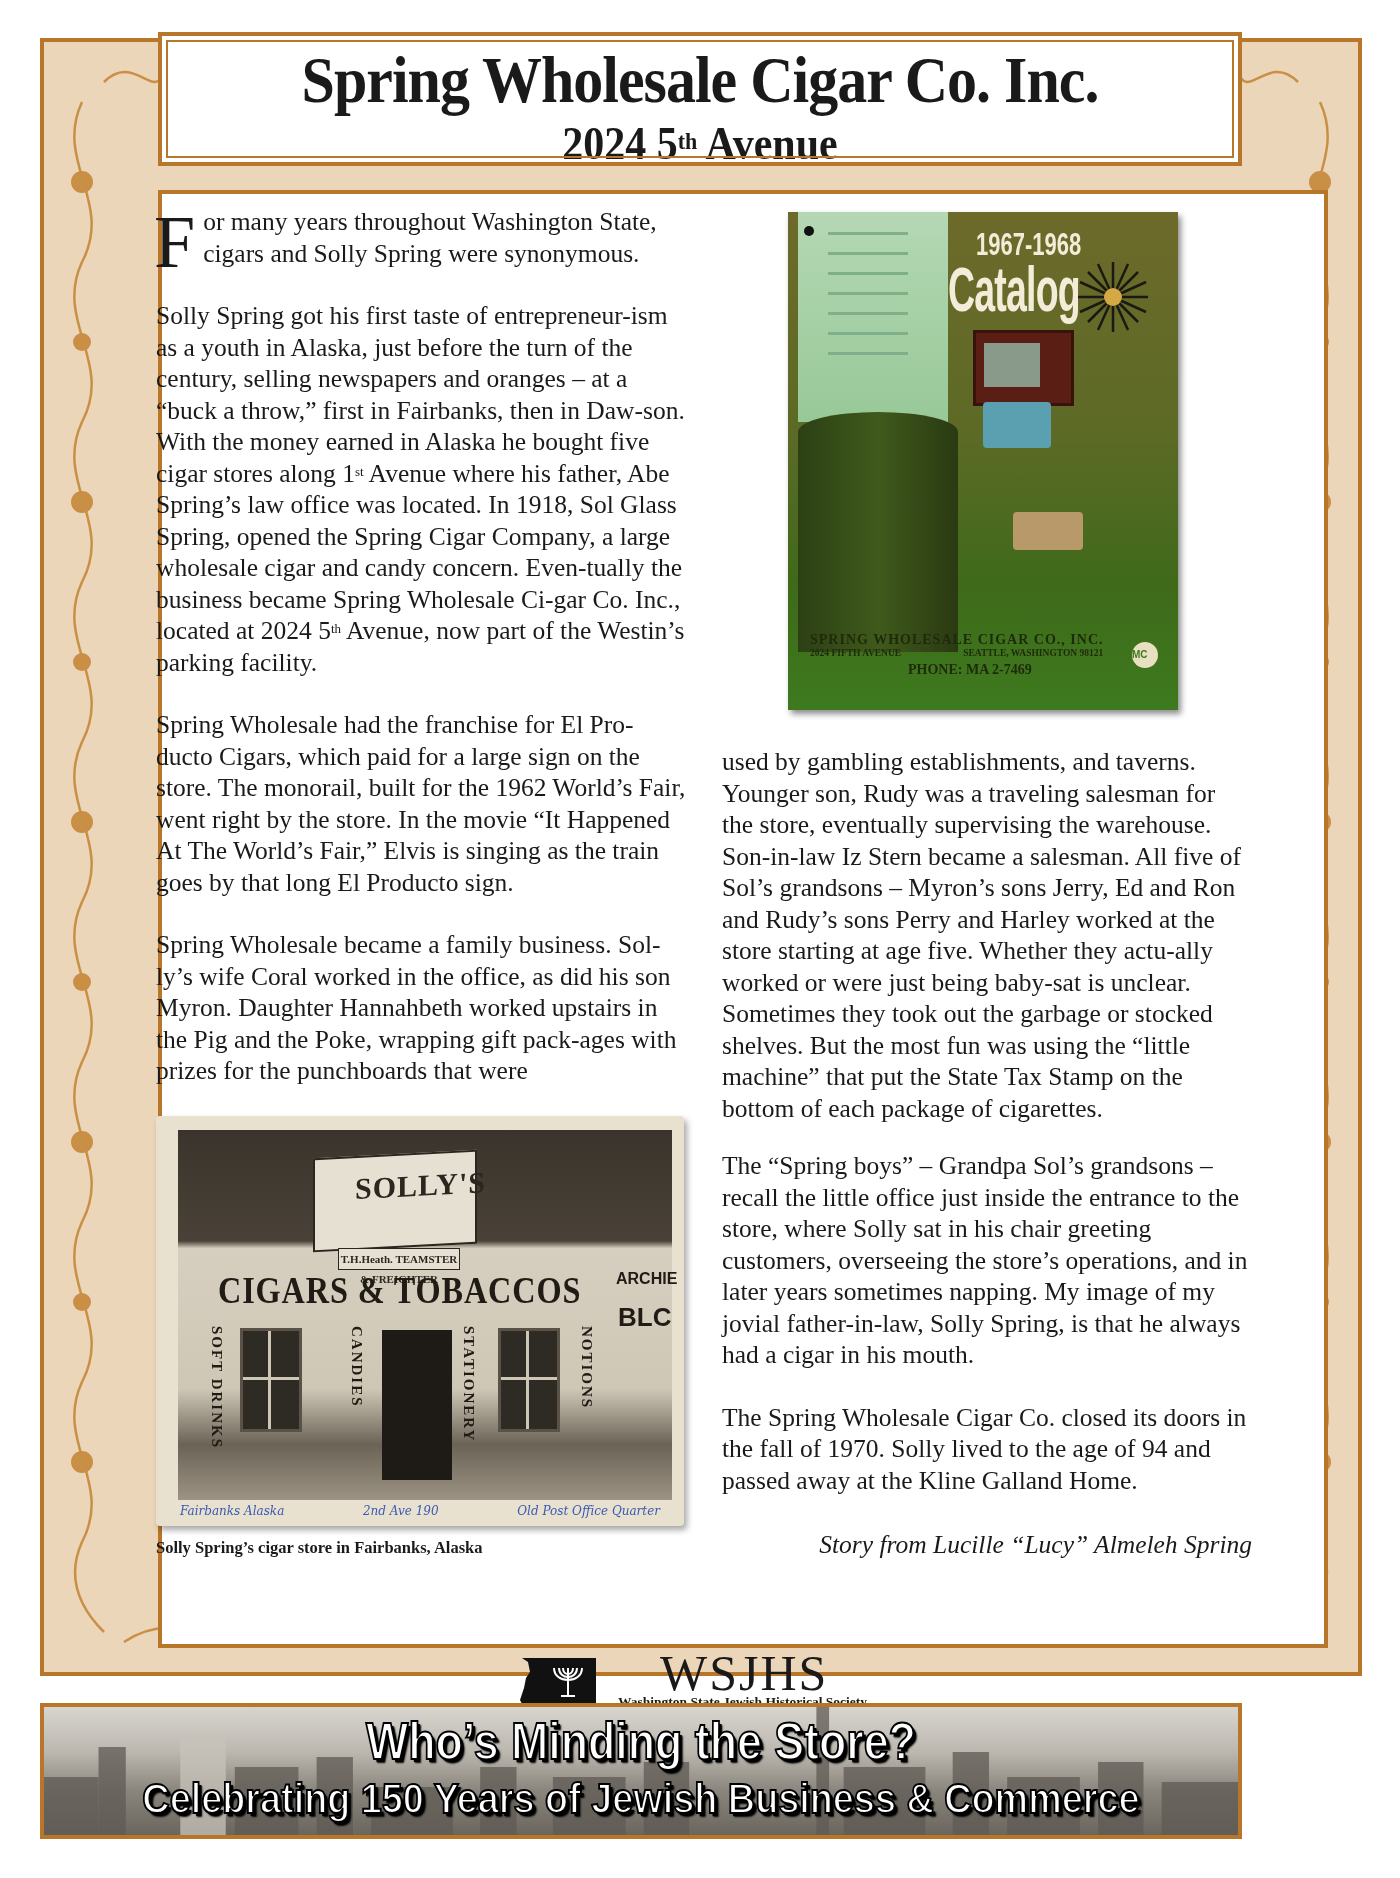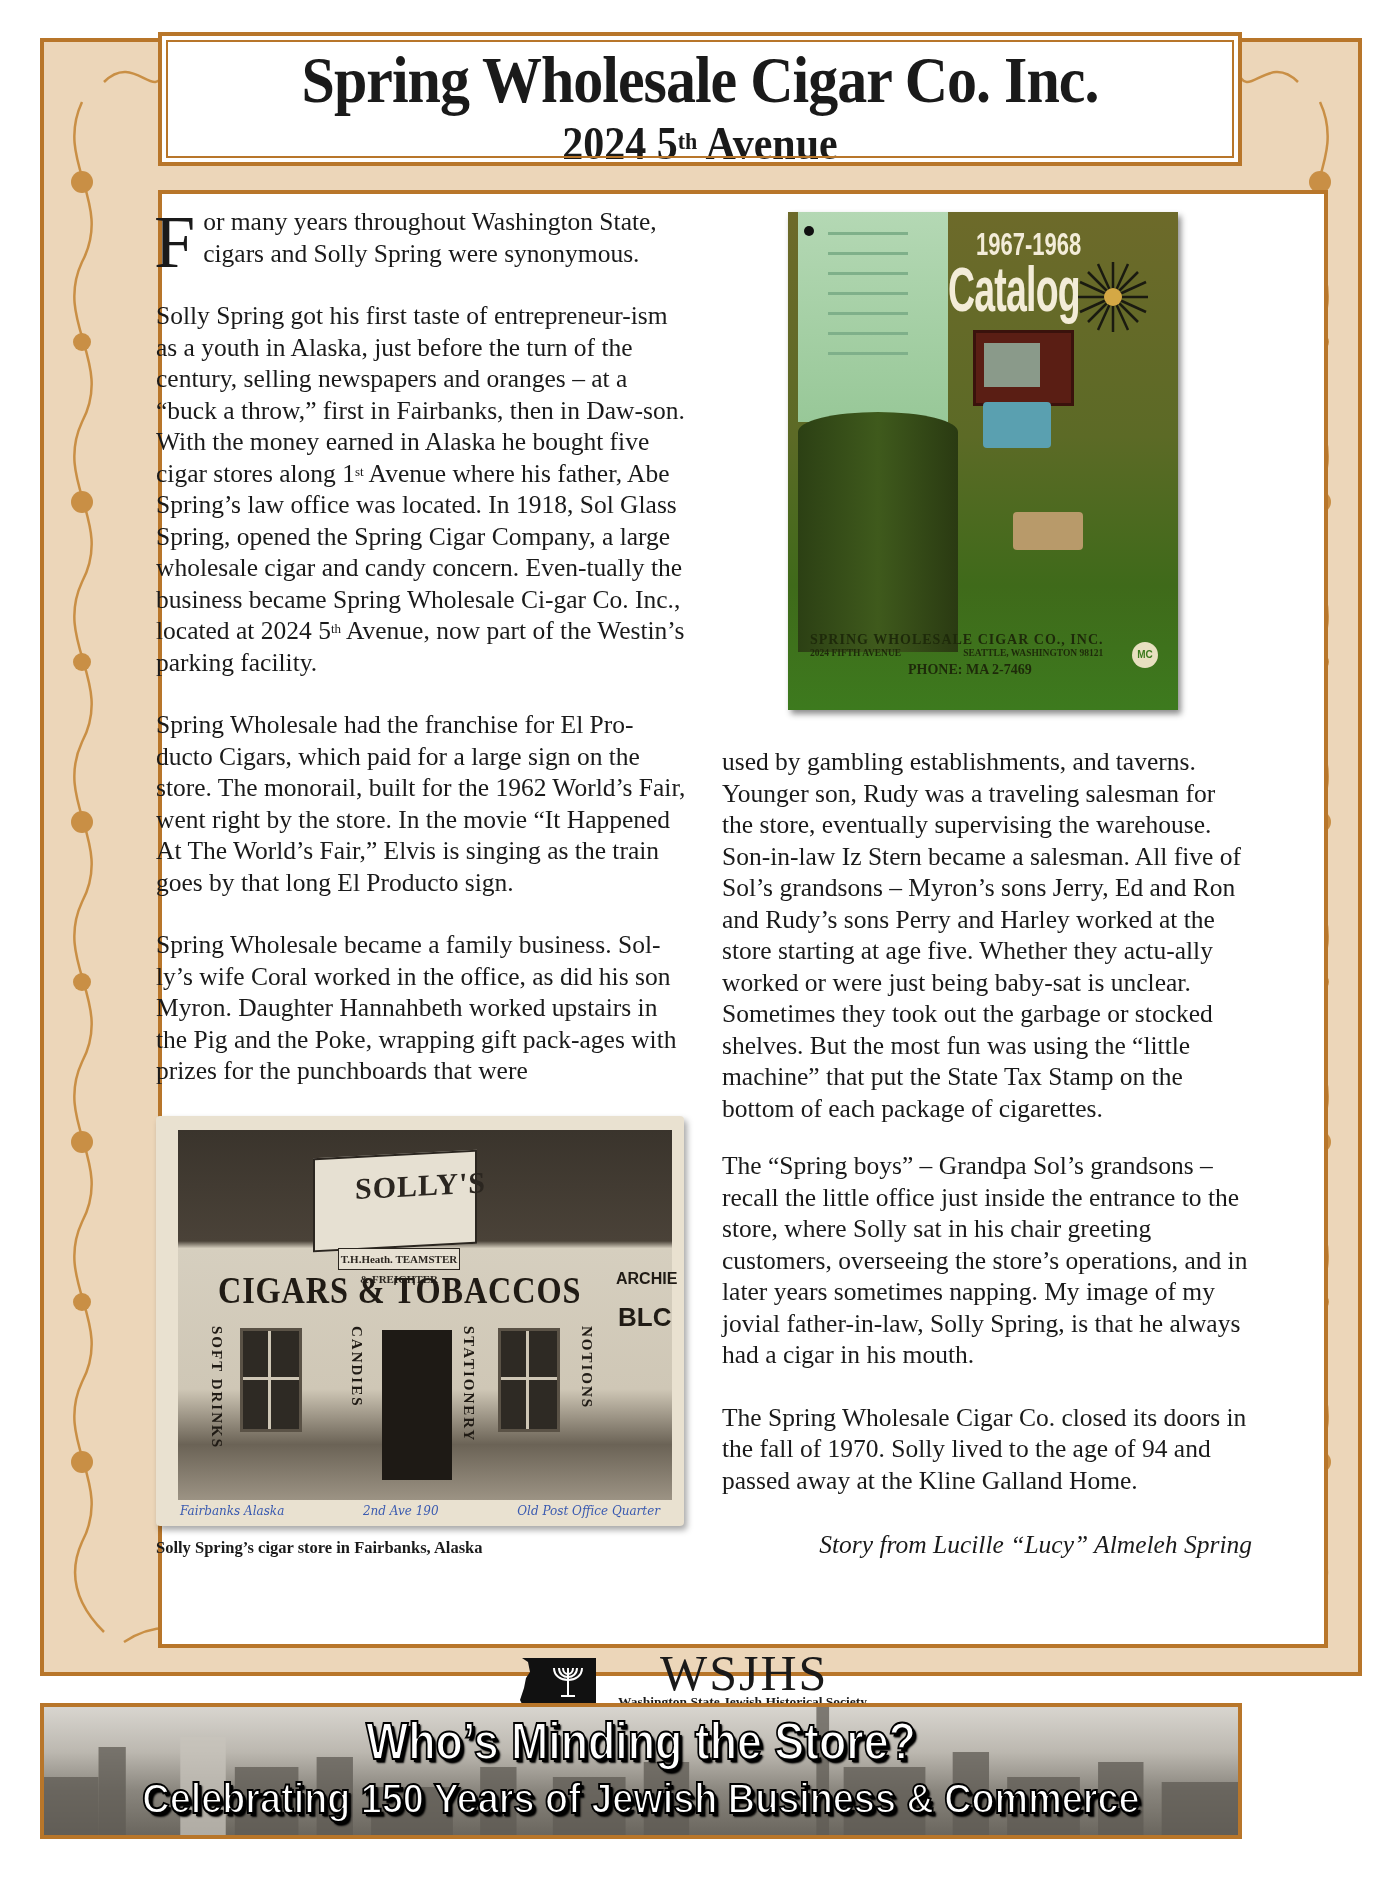--- a/index.html
+++ b/index.html
@@ -38,21 +38,21 @@
   .cat-table { position:absolute; left:10px; top:200px; width:160px; height:240px; background:linear-gradient(90deg,#2c4014,#3f5a1c 50%,#2a3a12); border-radius:80px 80px 0 0 / 20px 20px 0 0; }
   .cat-tv { position:absolute; left:185px; top:118px; width:95px; height:70px; background:#5a1e14; border:3px solid #3a120c; }
   .cat-tv::before { content:""; position:absolute; left:8px; top:10px; width:56px; height:44px; background:#8a9a8a; }
   .cat-case { position:absolute; left:195px; top:190px; width:68px; height:46px; background:#5aa0b0; border-radius:4px; }
   .cat-type { position:absolute; left:225px; top:300px; width:70px; height:38px; background:#b89a6a; border-radius:4px; }
   .cat-text { position:absolute; left:22px; width:340px; font-family:"Liberation Serif",serif; font-weight:bold; color:#1e2a0a; }
   .cat-t1 { top:420px; font-size:14px; letter-spacing:1px; }
   .cat-t2 { top:436px; font-size:9.5px; }
   .cat-t2 span { margin-left:62px; }
   .cat-t3 { top:450px; left:120px; font-size:14px; }
-  .cat-logo { position:absolute; right:20px; top:430px; width:26px; height:26px; border-radius:50%; background:#e8e0c0; color:#3d7a1e; font-family:"Liberation Sans",sans-serif; font-weight:bold; font-size:10px; text-align:center; line-height:26px; }
+  .cat-logo { position:absolute; right:20px; top:430px; width:26px; height:26px; border-radius:50%; background:#e8e0c0; color:#3d7a1e; font-family:"Liberation Sans",sans-serif; font-weight:bold; font-size:10px; text-align:left; line-height:26px; }
 
   
   .photo { position:absolute; left:156px; top:1116px; width:528px; height:410px; background:#e9e1d0; box-shadow:3px 4px 6px rgba(0,0,0,.35); border-radius:4px; overflow:hidden; }
   .photo-inner { position:absolute; left:22px; top:14px; width:494px; height:370px; background:linear-gradient(180deg,#3a342c 0%,#4a4238 30%,#d6cfbf 32%,#cfc7b6 70%,#6b6356 85%,#9c9384 100%); }
   .ph-sign { position:absolute; left:135px; top:24px; width:160px; height:90px; background:#e6e0d2; border:2px solid #2b2620; transform:skewY(-3deg); }
   .ph-sign span { position:absolute; left:40px; top:14px; font-family:"Liberation Serif",serif; font-weight:bold; font-size:30px; color:#2b2620; letter-spacing:1px; }
   .ph-heath { position:absolute; left:160px; top:118px; width:120px; height:20px; background:#e6e0d2; border:1px solid #2b2620; font-size:11px; font-weight:bold; text-align:center; line-height:20px; color:#2b2620; }
   .ph-band { position:absolute; left:40px; top:138px; font-family:"Liberation Serif",serif; font-weight:bold; font-size:38px; color:#201b15; letter-spacing:1px; transform:scaleX(.85); transform-origin:left; }
   .ph-win { position:absolute; width:56px; height:98px; background:#2e2a24; border:3px solid #5a5246; }
   .ph-win::before { content:""; position:absolute; left:25px; top:0; width:3px; height:100%; background:#cfc7b6; }

